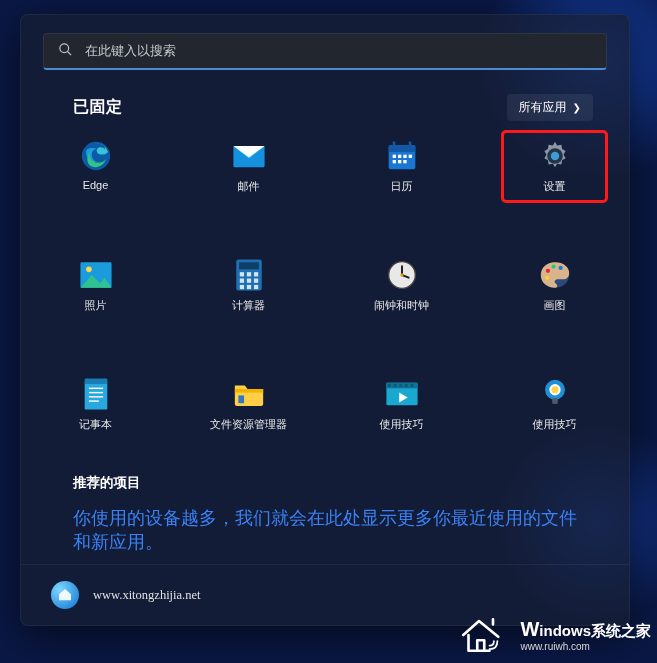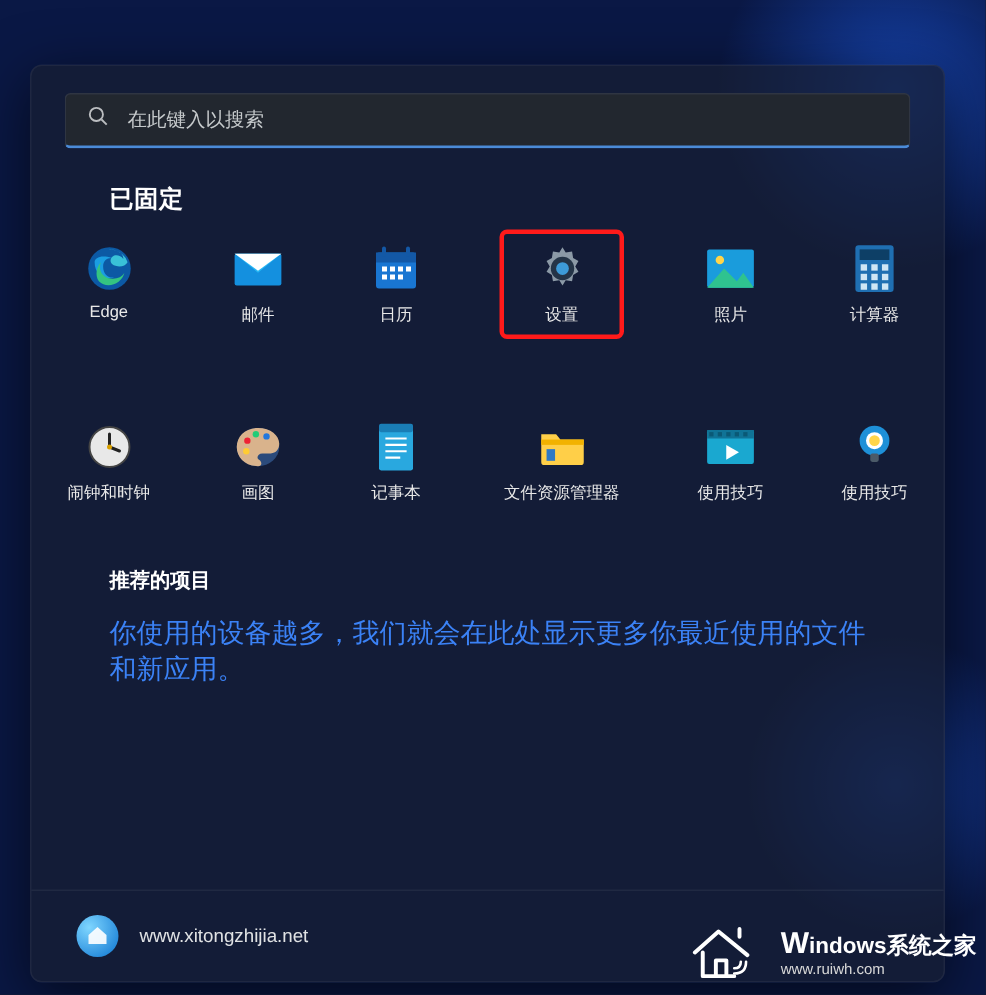--- a/index.html
+++ b/index.html
@@ -20,21 +20,20 @@
   .start-menu {
     position: absolute;
     left: 20px; top: 14px;
     width: 610px; height: 612px;
     background: rgba(24,30,50,0.72);
     border: 1px solid rgba(255,255,255,0.05);
     border-radius: 8px;
     box-shadow: 0 10px 40px rgba(0,0,0,0.6);
     box-sizing: border-box;
     padding: 18px 16px 0 16px;
-    margin-top: 29px;
   }
 
   .search-box {
     height: 34px;
     background: #22272f;
     border: 1px solid #2f3542;
     border-bottom: 2px solid #4b8bd8;
     border-radius: 4px;
     display: flex; align-items: center;
     padding: 0 14px;
@@ -53,21 +52,21 @@
     border-radius: 4px;
     padding: 5px 12px;
     font-size: 12px;
     display: flex; align-items: center; gap: 6px;
     cursor: pointer;
   }
   .all-apps .chev { font-size: 10px; }
 
   .pinned-grid {
     display: grid;
-    grid-template-columns: repeat(6, 1fr);
+    grid-template-columns: repeat(4, 1fr);
     column-gap: 0; row-gap: 8px;
     margin: 6px 6px 0 6px;
     gap: 48px;
   }
   .app-tile {
     display: flex; flex-direction: column; align-items: center;
     padding: 8px 2px;
     border-radius: 4px;
     cursor: pointer;
   }
@@ -93,20 +92,21 @@
   .rec-title { font-size: 13.5px; font-weight: 600; margin-bottom: 14px; }
   .rec-text { font-size: 18px; color: #3b82f6; }
 
   .footer {
     position: absolute;
     left: 0; right: 0; bottom: 0;
     height: 60px;
     border-top: 1px solid rgba(255,255,255,0.06);
     display: flex; align-items: center;
     padding: 0 30px;
+    font-family: Liberation Serif, serif;
   }
   .footer-logo {
     width: 28px; height: 28px; border-radius: 50%;
     background: radial-gradient(circle at 30% 30%, #7fd6ff, #0b74d1);
     margin-right: 14px;
     display:flex; align-items:center; justify-content:center;
   }
   .footer-text { font-size: 12.5px; color: #e0e2e4; }
 
   
@@ -133,20 +133,24 @@
       <svg width="15" height="15" viewBox="0 0 24 24" fill="none" stroke="#d6d8da" stroke-width="2">
         <circle cx="10" cy="10" r="7"></circle>
           <line x1="21" y1="21" x2="15.5" y2="15.5"></line>
       </svg>
     </span>
     <span class="ph">在此键入以搜索</span>
   </div>
 
   <div class="section-row">
     <div class="section-title">已固定</div>
+    <div class="all-apps">
+      <span>所有应用</span>
+      <span class="chev">❯</span>
+    </div>
   </div>
 
   <div class="pinned-grid" id="pinned-grid">
       <div class="app-tile">
         <div class="app-icon">
           <svg width="34" height="34" viewBox="0 0 48 48">
             <circle cx="24" cy="24" r="20" fill="#0c59a4"></circle>
             <path d="M24 6a18 18 0 0 1 17 12c-2 4-8 5-13 3-4-2-4-7 0-9 3-1 7 0 9 3 0-6-6-9-13-9z" fill="#39c1d7"></path>
             <path d="M10 18c0 12 10 18 20 14-6 2-12-2-12-10 0-5 3-8 8-8-10-3-16 0-16 4z" fill="#1b9de2"></path>
             <path d="M14 36c8 8 22 2 24-8-3 6-14 8-20 2-3-3-4-8-2-12-4 4-6 12-2 18z" fill="#34c481"></path>

